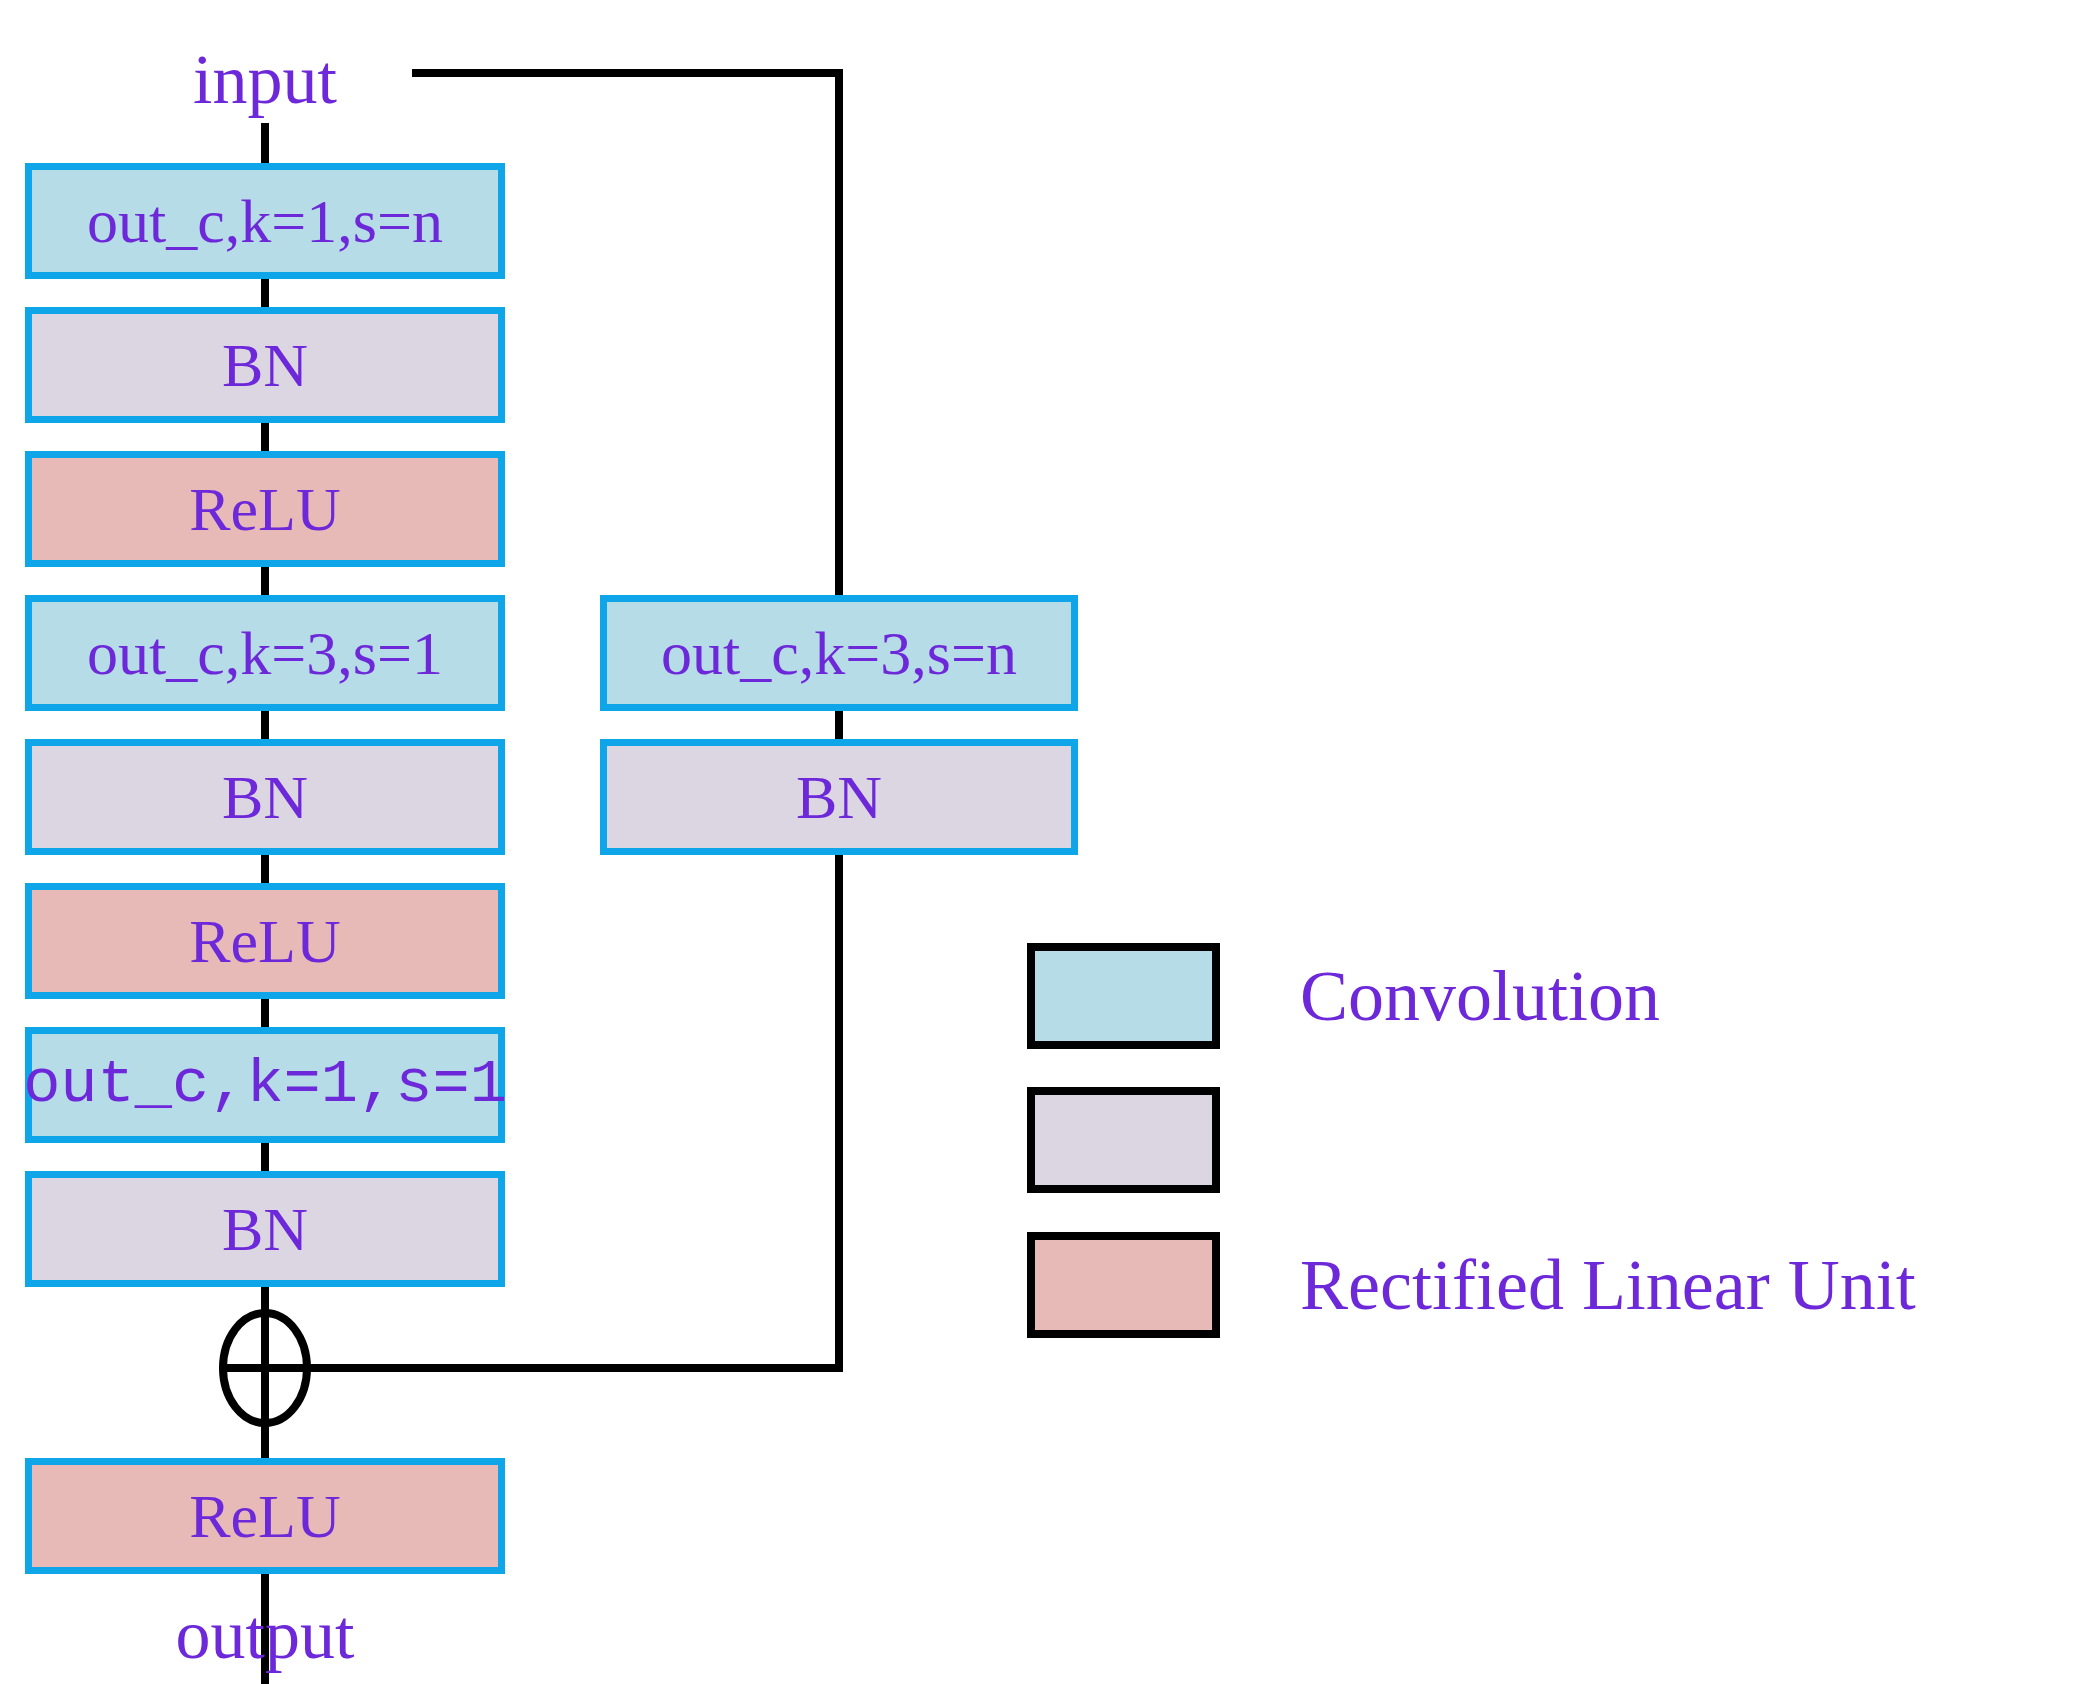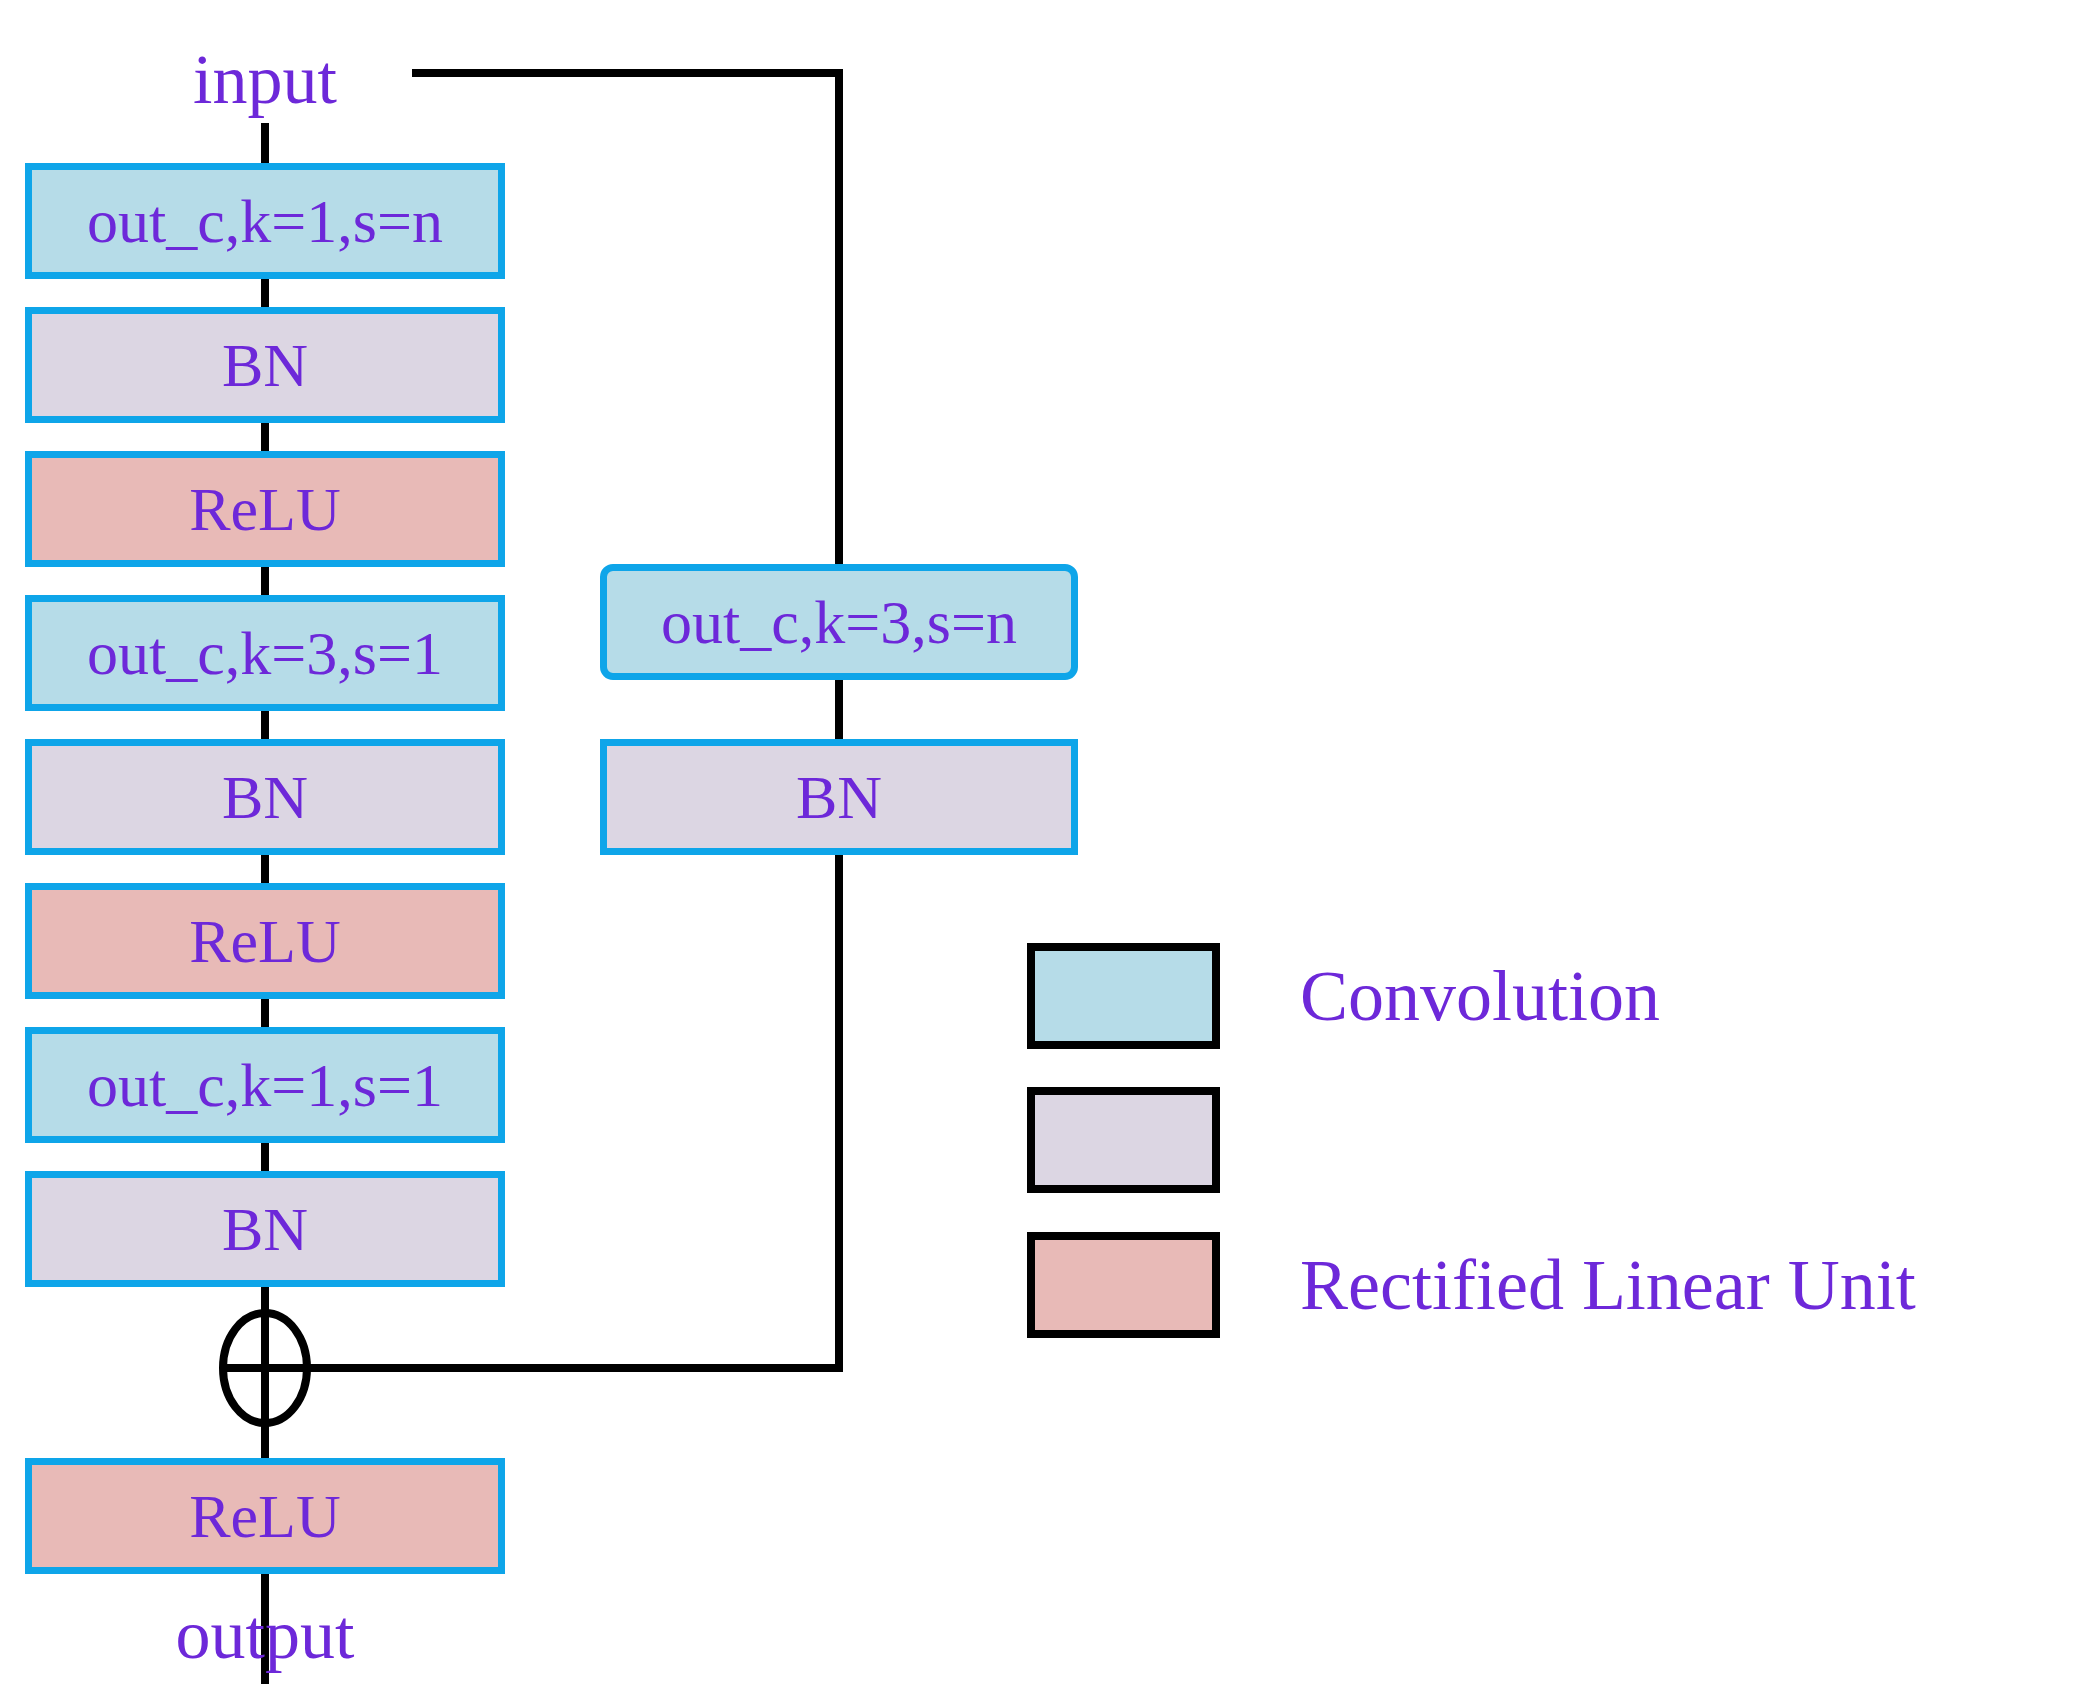--- a/index.html
+++ b/index.html
@@ -76,24 +76,24 @@
 
   <div class="flow-label" style="top:0px;">input</div>
   <div class="flow-label" style="top:1555px;">output</div>
 
   <div class="node" style="top: 133px; background: rgb(182, 220, 232);">out_c,k=1,s=n</div>
   <div class="node" style="top: 277px; background: rgb(220, 214, 227);">BN</div>
   <div class="node" style="top: 421px; background: rgb(232, 186, 183);">ReLU</div>
   <div class="node" style="top: 565px; background: rgb(182, 220, 232);">out_c,k=3,s=1</div>
   <div class="node" style="top: 709px; background: rgb(220, 214, 227);">BN</div>
   <div class="node" style="top: 853px; background: rgb(232, 186, 183);">ReLU</div>
-  <div class="node" style="top: 997px; background: rgb(182, 220, 232);">out_c,k=1,s=1</div>
+  <div class="node" style="top: 997px; background: rgb(182, 220, 232); font-family: Liberation Mono, monospace;">out_c,k=1,s=1</div>
   <div class="node" style="top: 1141px; background: rgb(220, 214, 227);">BN</div>
 
-  <div class="node skip" style="top: 534px; background: rgb(182, 220, 232); border-radius: 13px;">out_c,k=3,s=n</div>
+  <div class="node skip" style="top: 565px; background: rgb(182, 220, 232);">out_c,k=3,s=n</div>
   <div class="node skip" style="top: 709px; background: rgb(220, 214, 227);">BN</div>
 
   <div class="node" style="top: 1428px; background: rgb(232, 186, 183);">ReLU</div>
 
   <div class="legend-swatch" style="top: 913px; background: rgb(182, 220, 232);"></div>
   <div class="legend-label" style="top:913px;">Convolution</div>
 
   <div class="legend-swatch" style="top: 1057px; background: rgb(220, 214, 227);"></div>
 
   <div class="legend-swatch" style="top: 1202px; background: rgb(232, 186, 183);"></div>

